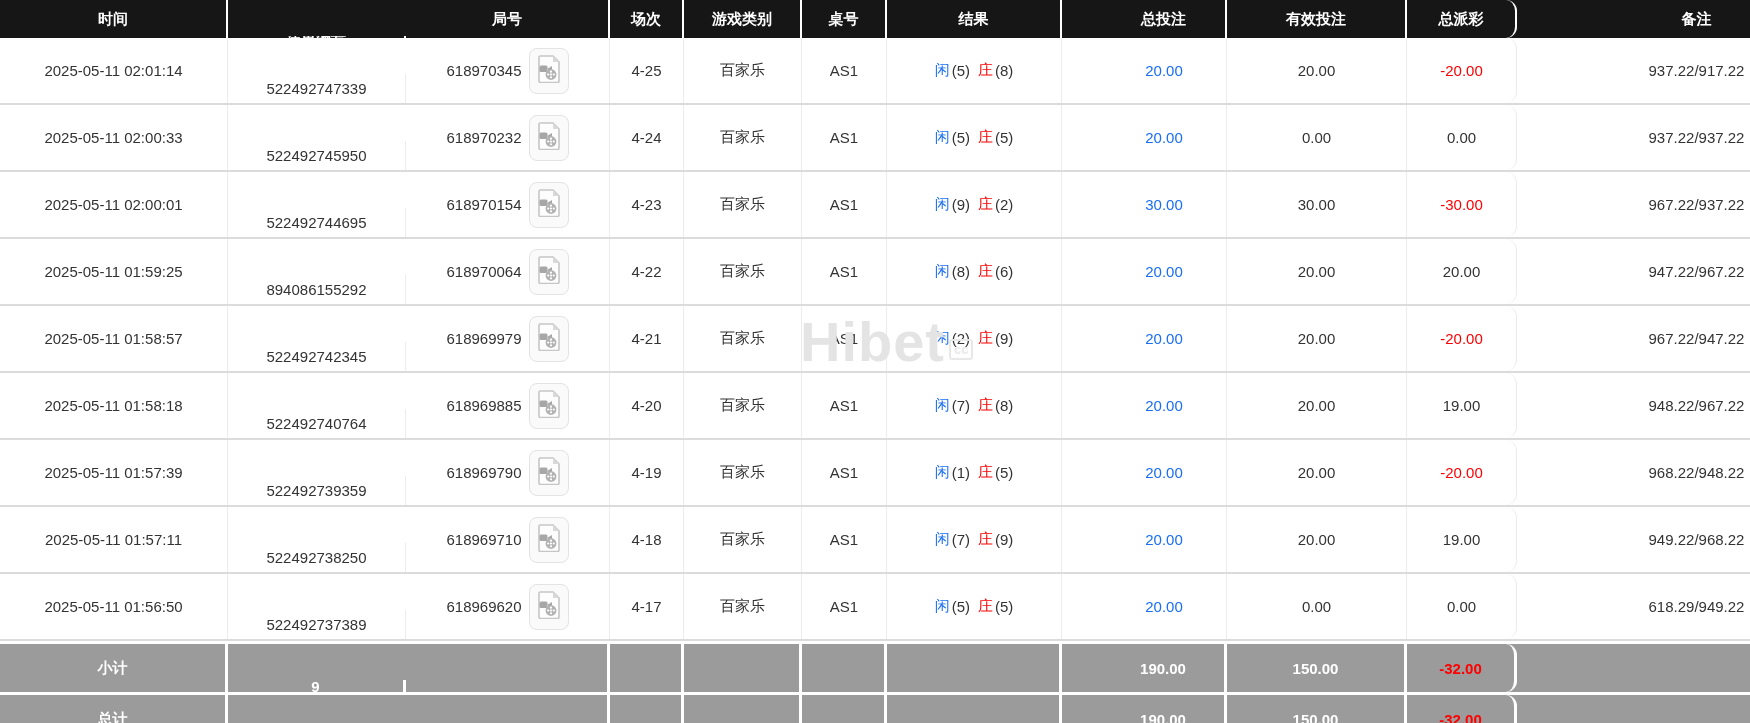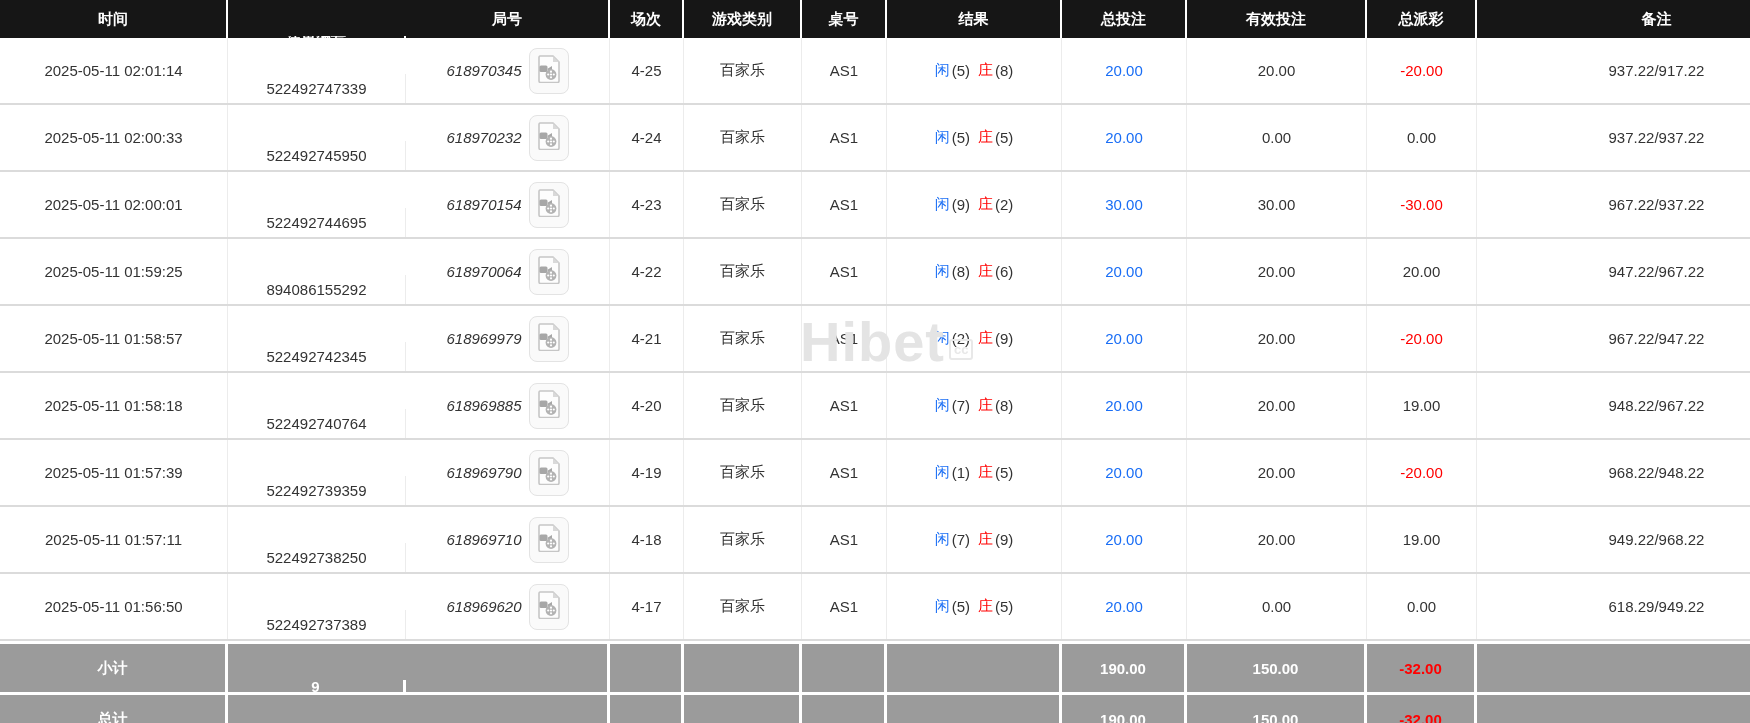--- a/index.html
+++ b/index.html
@@ -22,39 +22,39 @@
   .row{display:flex;width:1836px;box-sizing:border-box;}
   .cell{
     box-sizing:border-box;
     display:flex;align-items:center;justify-content:center;
     font-size:15px;color:var(--body-text);
     overflow:hidden;white-space:nowrap;
   }
   
   .c0{flex:0 0 228px;} .c1{flex:0 0 178px;margin-top:36px;} .c2{flex:0 0 204px;}
   .c3{flex:0 0 74px;}  .c4{flex:0 0 118px;} .c5{flex:0 0 85px;}
-  .c6{flex:0 0 175px;} .c7{flex:0 0 125px;} .c8{flex:0 0 180px;}
-  .c9{flex:0 0 110px;} .c10{flex:0 0 359px;}
+  .c6{flex:0 0 175px;} .c7{flex:0 0 125px;margin-left:40px;} .c8{flex:0 0 180px;}
+  .c9{flex:0 0 110px;border-radius:11px;} .c10{flex:0 0 359px;}
   
   .row.header{height:38px;background:var(--header-bg);}
   .row.header .cell{
     color:#ffffff;font-weight:bold;
     border-right:2px solid #ffffff;
   }
   .row.header .cell:last-child{border-right:none;}
   
   .row.data{height:67px;background:#ffffff;border-bottom:2px solid var(--row-line);}
   .row.data .cell{border-right:1px solid var(--col-line);}
   .row.data .cell:last-child{border-right:none;}
   .blue{color:var(--blue);}
   .red{color:var(--red);}
   .result-part{margin:0 1px;}
   .result-gap{width:6px;}
   
-  .round-wrap{display:flex;align-items:center;gap:7px;font-style:italic;}
+  .round-wrap{display:flex;align-items:center;gap:7px;}
   .replay-btn{
     width:40px;height:46px;
     border:1px solid #e3e3e3;border-radius:8px;
     background:#fafafa;
     display:flex;align-items:center;justify-content:center;
     cursor:pointer;padding:0;
   }
   
   .row.foot{height:48px;background:var(--footer-bg);margin-top:3px;}
   .row.foot .cell{

